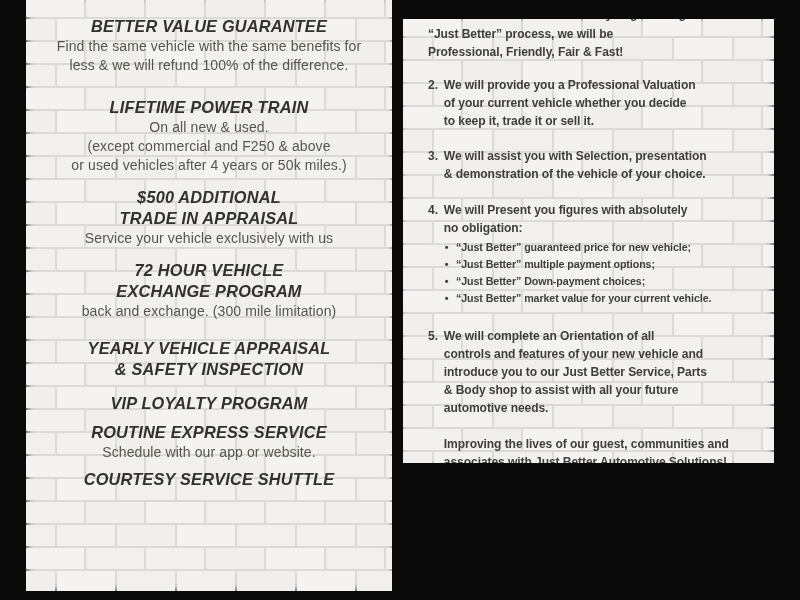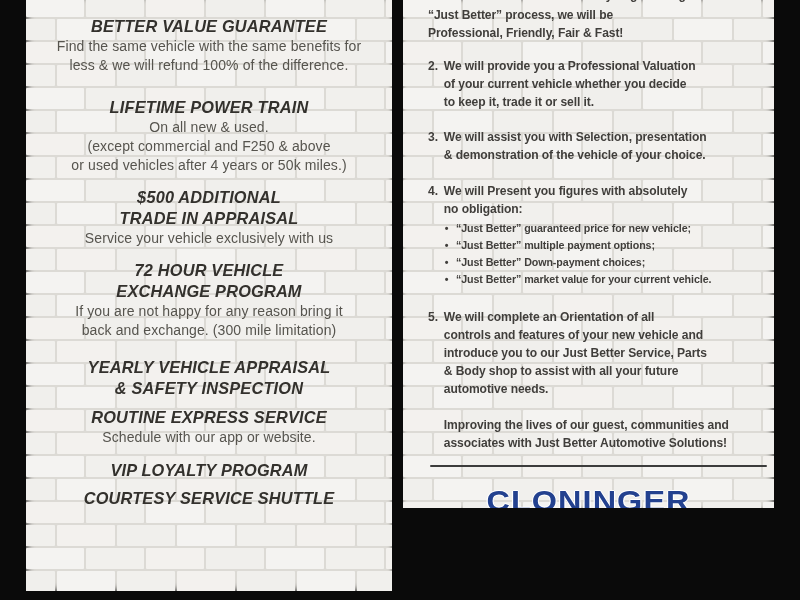--- a/index.html
+++ b/index.html
@@ -4,22 +4,22 @@
 <style>
   html,body{margin:0;padding:0;}
   body{
     width:800px;height:600px;overflow:hidden;position:relative;
     background:#0a0a0a;
     font-family:"Liberation Sans", sans-serif;
   }
   .panel{position:absolute;top:0;overflow:hidden;background:#dcdad5;}
   #left-panel{left:26px;width:366px;height:591px;
     box-shadow:inset 5px 0 6px -3px rgba(0,0,0,.55), inset 0 -5px 6px -3px rgba(0,0,0,.55), inset -3px 0 4px -3px rgba(0,0,0,.35);}
-  #right-panel{left:403px;width:371px;height:508px;
-    box-shadow:inset -5px 0 6px -3px rgba(0,0,0,.6), inset 3px 0 4px -3px rgba(0,0,0,.35), inset 0 3px 4px -3px rgba(0,0,0,.25);}
+  #right-panel{left:403px;width:371px;height:444px;
+    box-shadow:inset -5px 0 6px -3px rgba(0,0,0,.6), inset 3px 0 4px -3px rgba(0,0,0,.35), inset 0 3px 4px -3px rgba(0,0,0,.25);margin-top:19px;}
   .bricks{position:absolute;inset:0;z-index:0;}
   .bricks i{position:absolute;display:block;border-radius:1px;}
   .content{position:absolute;inset:0;z-index:1;}
 
   
   .lp{ text-align:center; }
   .sec{margin:0 10px;}
   .lh{font-size:17px;line-height:21px;font-weight:bold;font-style:italic;
       color:#33312d;letter-spacing:.2px;transform:scaleX(.96);}
   .lb{font-size:14px;line-height:19px;color:#56544e;letter-spacing:.1px;}
@@ -282,36 +282,35 @@
 
     <div class="sec mt12">
       <div class="lh">$500 ADDITIONAL</div>
       <div class="lh">TRADE IN APPRAISAL</div>
       <div class="lb">Service your vehicle exclusively with us</div>
     </div>
 
     <div class="sec mt12">
       <div class="lh">72 HOUR VEHICLE</div>
       <div class="lh">EXCHANGE PROGRAM</div>
-      <div class="lb">If you are not happy for any reason bring it</div>
       <div class="lb">back and exchange. (300 mile limitation)</div>
     </div>
 
     <div class="sec mt17">
       <div class="lh">YEARLY VEHICLE APPRAISAL</div>
       <div class="lh">&amp; SAFETY INSPECTION</div>
     </div>
 
+    <div class="sec mt13">
+      <div class="lh">VIP LOYALTY PROGRAM</div>
+    </div>
+
     <div class="sec mt8">
       <div class="lh">ROUTINE EXPRESS SERVICE</div>
       <div class="lb">Schedule with our app or website.</div>
-    </div>
-
-    <div class="sec mt13">
-      <div class="lh">VIP LOYALTY PROGRAM</div>
     </div>
 
     <div class="sec mt7">
       <div class="lh">COURTESY SERVICE SHUTTLE</div>
     </div>
 
   </div>
 </div>
 
 <div class="panel" id="right-panel">

